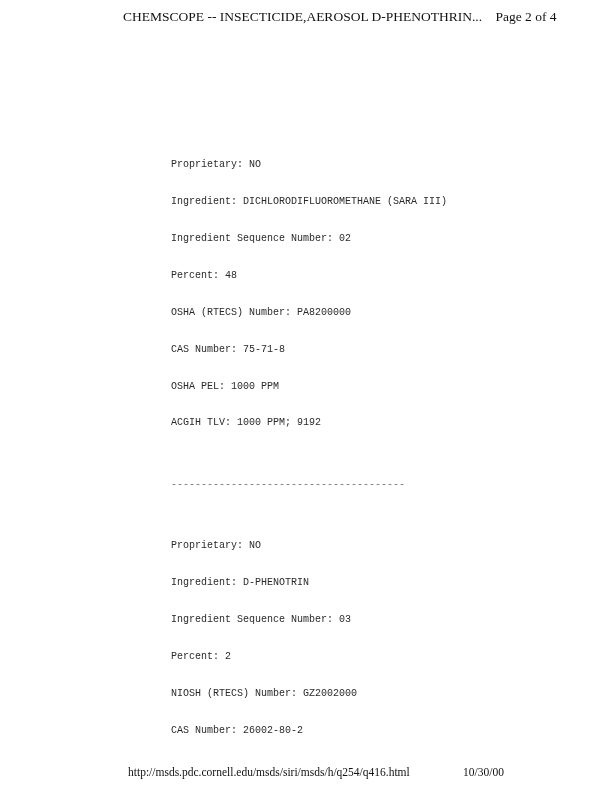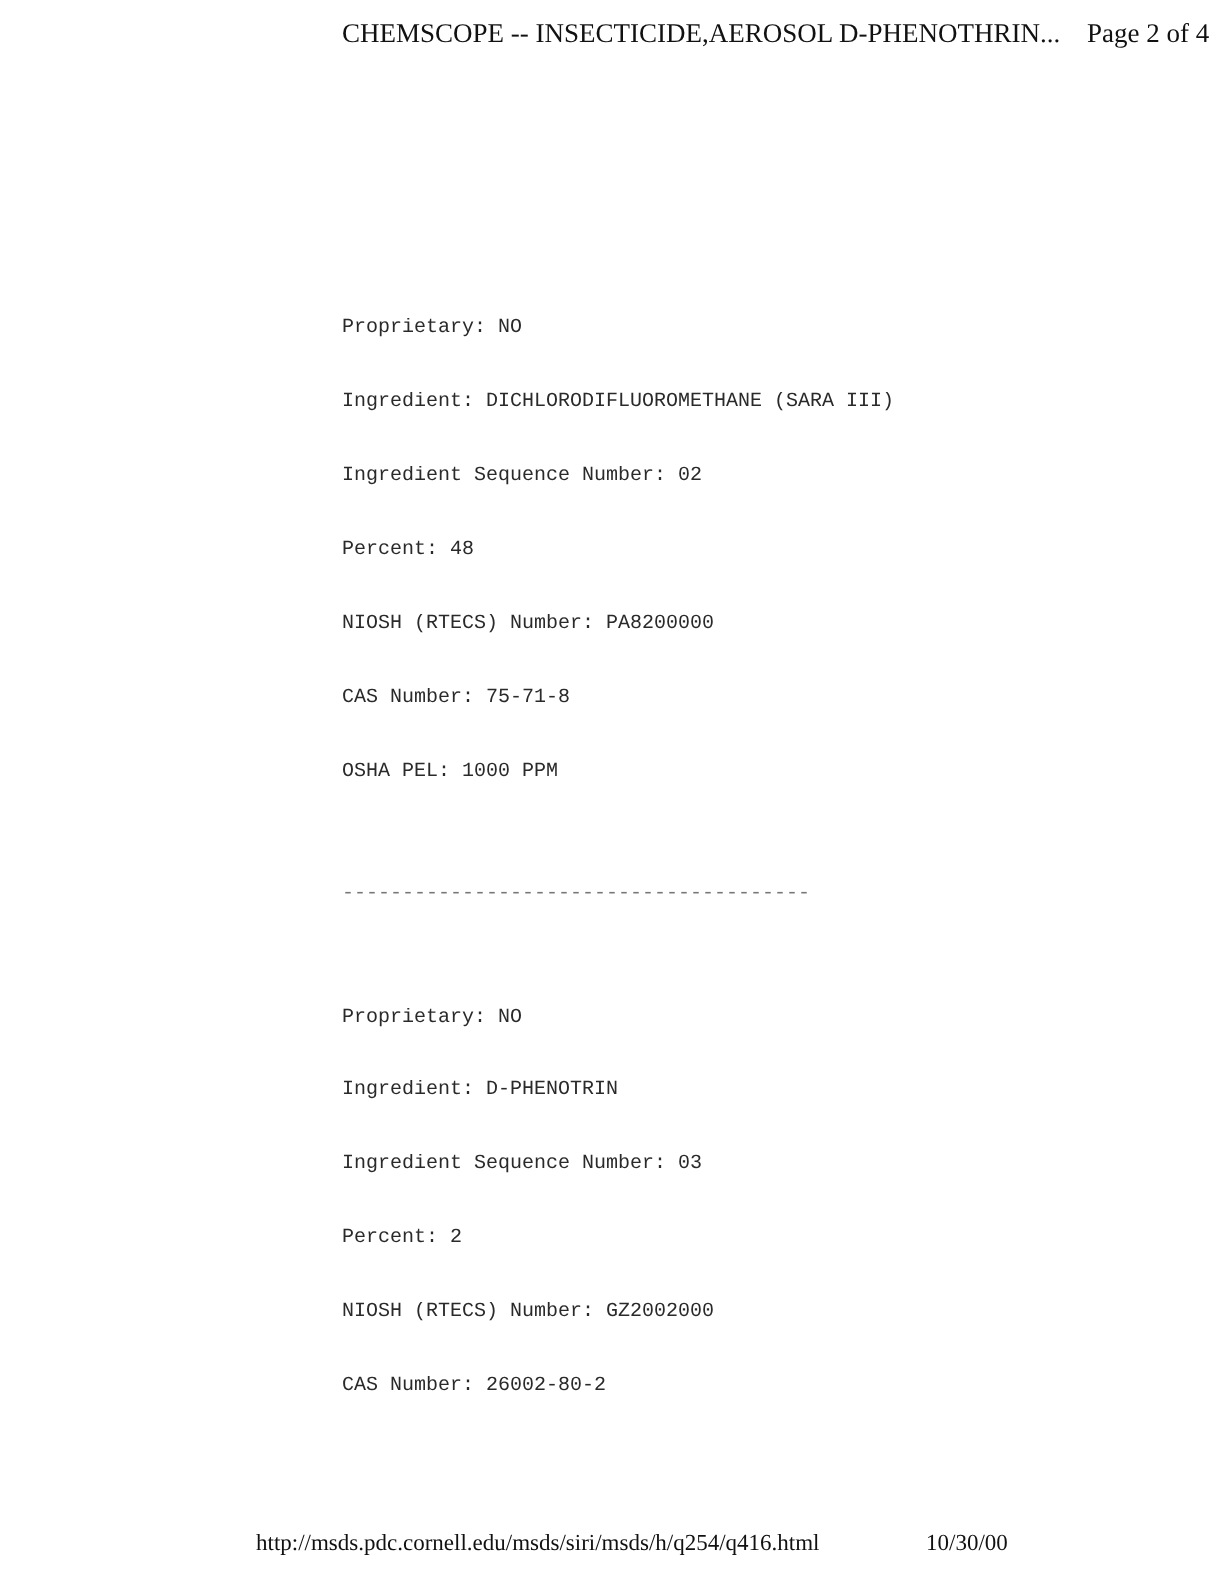--- a/index.html
+++ b/index.html
@@ -1,19 +1,19 @@
 <!DOCTYPE html>
 <html><head>
 <meta charset="utf-8">
 <style>
   html, body { margin: 0; padding: 0; background: #ffffff; }
   body { width: 607px; height: 792px; position: relative; overflow: hidden; color: #222; }
   .header {
     position: absolute; left: 123px; top: 9px;
-    font-family: "Liberation Serif", serif; font-size: 13.5px; color: #111; white-space: nowrap; margin-left: 48px;
+    font-family: "Liberation Serif", serif; font-size: 13.5px; color: #111; white-space: nowrap;
   }
   .header .page { margin-left: 10px; }
   .body {
     position: absolute; left: 123px; top: 110px; width: 484px; overflow: hidden;
     font-family: "Liberation Mono", monospace; font-size: 10px; line-height: 12.3px;
     color: #2a2a2a; white-space: pre;
   }
   .line { height: 12.3px; overflow: hidden; margin-left: 48px; }
   .rule { color: #777; letter-spacing: 0; }
   .footer {
@@ -29,23 +29,24 @@
   <span>CHEMSCOPE -- INSECTICIDE,AEROSOL D-PHENOTHRIN...</span>
   <span class="page">Page 2 of 4</span>
 </div>
 
 <div class="body">
   <div>
     <div class="line">Proprietary: NO</div>
     <div class="line">Ingredient: DICHLORODIFLUOROMETHANE (SARA III)</div>
     <div class="line">Ingredient Sequence Number: 02</div>
     <div class="line">Percent: 48</div>
-    <div class="line">NIOSH (RTECS) Number: PA8200000</div>
+    <div class="line">OSHA (RTECS) Number: PA8200000</div>
     <div class="line">CAS Number: 75-71-8</div>
     <div class="line">OSHA PEL: 1000 PPM</div>
+    <div class="line">ACGIH TLV: 1000 PPM; 9192</div>
   </div>
   <div class="line rule">---------------------------------------</div>
   <div>
     <div class="line">Proprietary: NO</div>
     <div class="line">Ingredient: D-PHENOTRIN</div>
     <div class="line">Ingredient Sequence Number: 03</div>
     <div class="line">Percent: 2</div>
     <div class="line">NIOSH (RTECS) Number: GZ2002000</div>
     <div class="line">CAS Number: 26002-80-2</div>
     

